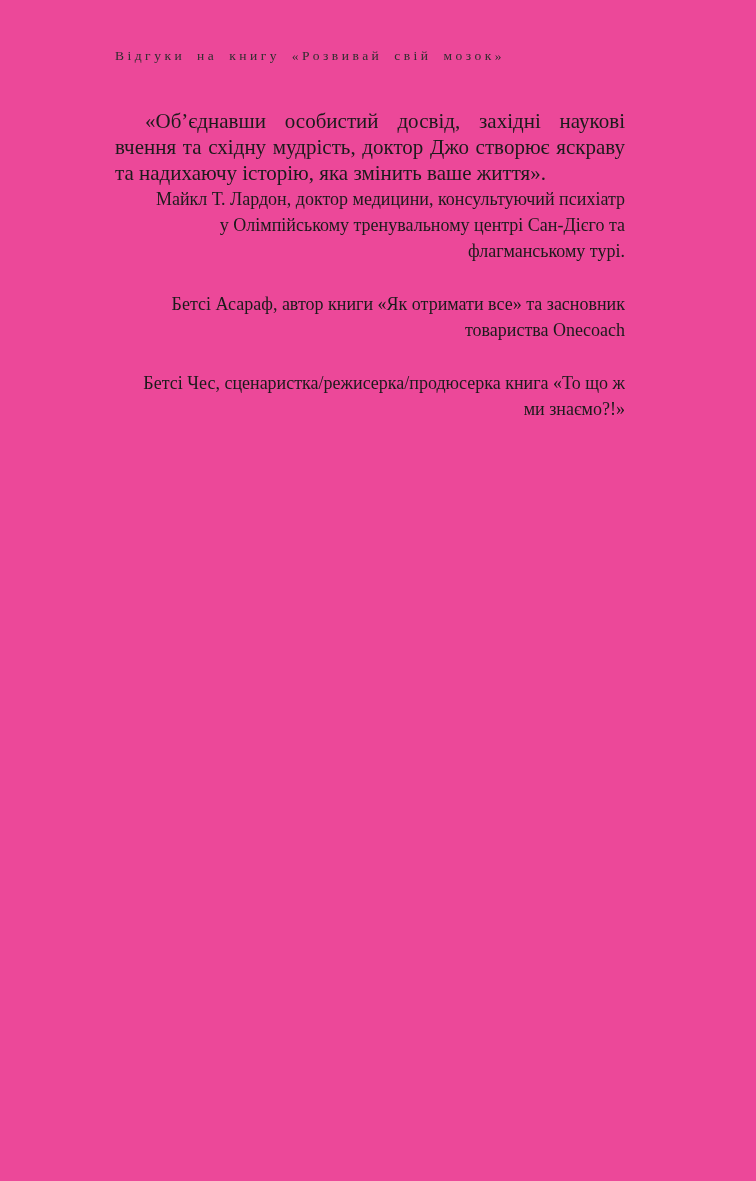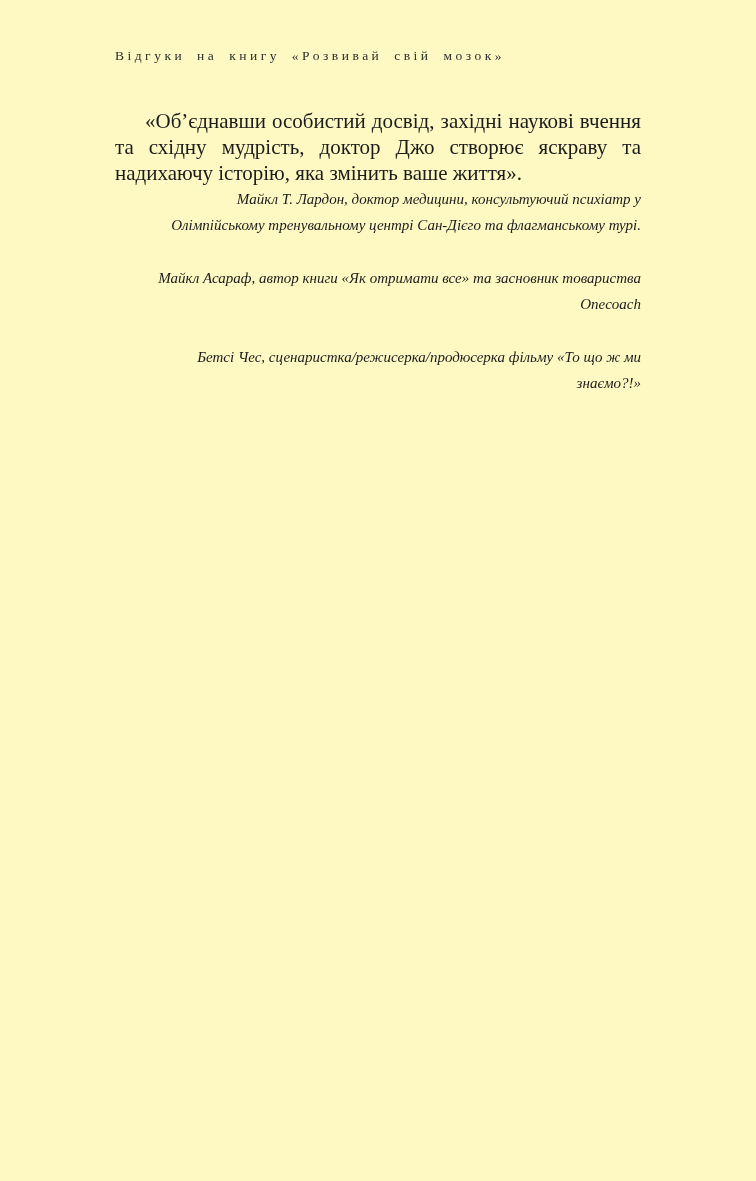--- a/index.html
+++ b/index.html
@@ -4,21 +4,21 @@
 <style>
   html, body {
     margin: 0;
     padding: 0;
     background: #ffffff;
   }
   .page {
     position: relative;
     width: 756px;
     height: 1181px;
-    background: #fef9c3;
+    background: #ec4899;
     font-family: "Liberation Serif", "DejaVu Serif", serif;
     color: #1b1b1b;
     box-sizing: border-box;
     overflow: hidden;
   }
   .running-head {
     position: absolute;
     top: 48px;
     left: 115px;
     right: 110px;
@@ -28,54 +28,53 @@
     color: #2e2e2e;
     white-space: nowrap;
   }
   .content {
     position: absolute;
     top: 108px;
     left: 115px;
     width: 526px;
   }
   .review {
-    margin: 0 0 27px 0;
+    margin: 0 16px 27px 0;
   }
   .quote {
     margin: 0;
     font-size: 21px;
     line-height: 26px;
     text-align: justify;
     text-indent: 30px;
   }
   .attribution {
     margin: 0;
-    font-size: 15px;
+    font-size: 18px;
     line-height: 26px;
-    font-style: italic;
     text-align: right;
     padding-left: 28px;
   }
 </style>
 </head>
 <body>
 
 <div class="page">
 
   <div class="running-head">Відгуки на книгу «Розвивай свій мозок»</div>
 
   <div class="content">
 
     <section class="review">
       <p class="quote">«Об’єднавши особистий досвід, західні наукові вчення та східну мудрість, доктор Джо створює яскраву та надихаючу історію, яка змінить ваше життя».</p>
       <p class="attribution">Майкл Т. Лардон, доктор медицини, консультуючий психіатр у Олімпійському тренувальному центрі Сан-Дієго та флагманському турі.</p>
     </section>
 
     <section class="review">
-      <p class="attribution">Майкл Асараф, автор книги «Як отримати все» та засновник товариства Onecoach</p>
+      <p class="attribution">Бетсі Асараф, автор книги «Як отримати все» та засновник товариства Onecoach</p>
     </section>
 
     <section class="review">
-      <p class="attribution">Бетсі Чес, сценаристка/режисерка/продюсерка фільму «То що ж ми знаємо?!»</p>
+      <p class="attribution">Бетсі Чес, сценаристка/режисерка/продюсерка книга «То що ж ми знаємо?!»</p>
     </section>
 
   </div>
 </div>
 
 </body></html>

